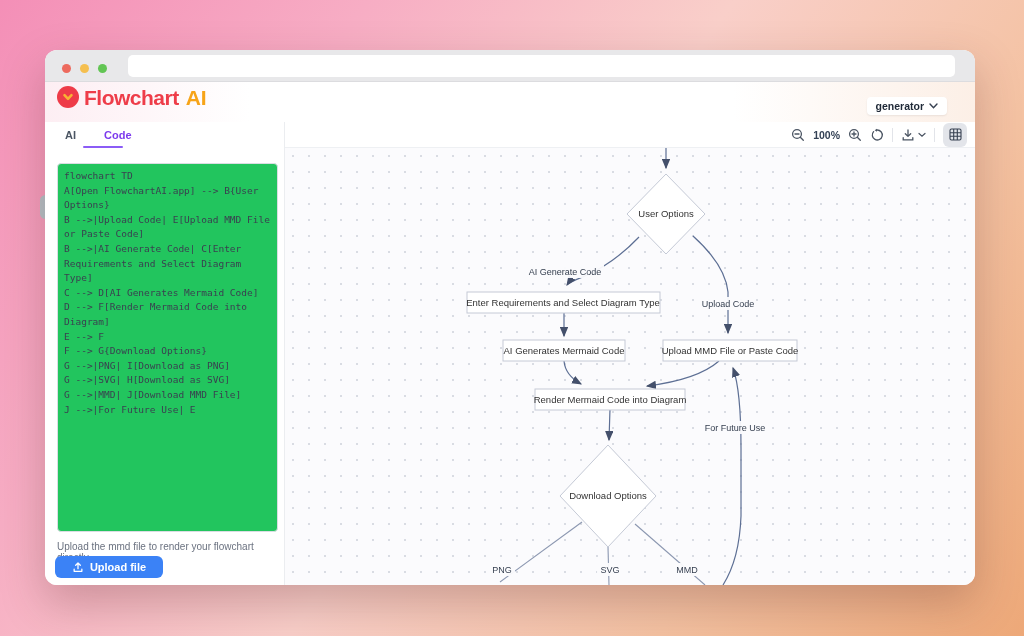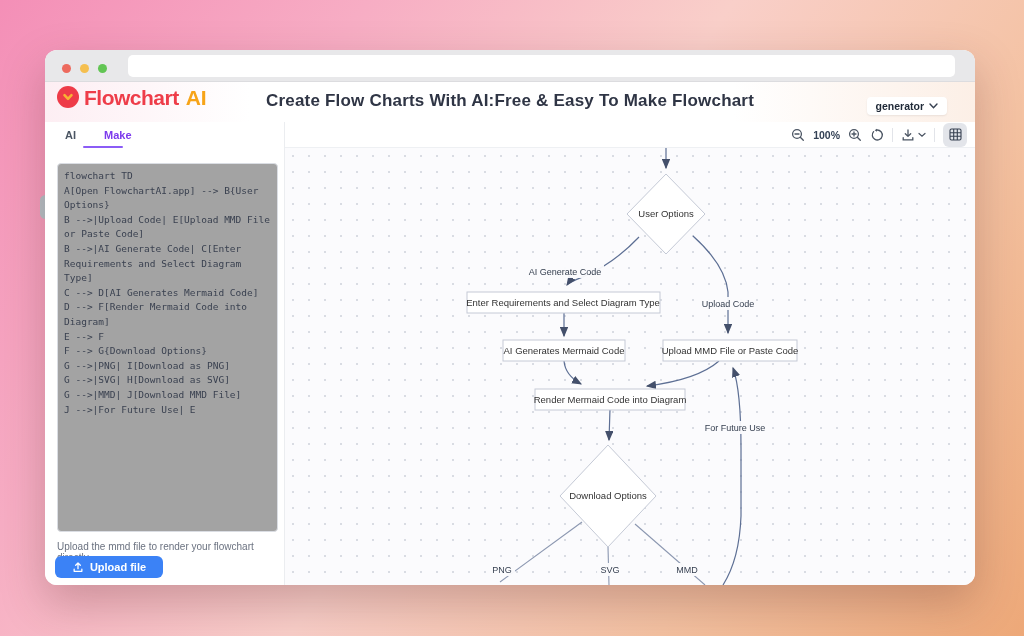--- a/index.html
+++ b/index.html
@@ -38,21 +38,21 @@
     box-shadow:0 1px 2px rgba(0,0,0,.08); cursor:pointer;margin-top:6px; }
   
   .main { display:flex; height:463px; }
   .sidebar { width:240px; border-right:1px solid #ebedf0; background:#fff; position:relative; }
   .tabbar { height:26px; display:flex; align-items:center; gap:28px; padding-left:20px; position:relative; }
   .tab { font-size:11px; font-weight:700; color:#4b5563; cursor:pointer; }
   .tab.active { color:#7c3aed; }
   .tab-underline { position:absolute; left:38px; bottom:0; width:40px; height:2.5px; background:#8b5cf6; border-radius:2px; }
   .code-panel {
     position:absolute; left:12px; top:41px; width:221px; height:369px;
-    border:1px solid #dadde3; border-radius:4px; background:#a3a3a3;
+    border:1px solid #dadde3; border-radius:4px; background:#22c55e;
     padding:5px 2px 6px 6px; overflow:hidden;
   }
   .code-text {
     font-family:"DejaVu Sans Mono", monospace; font-size:9.5px; line-height:14.6px;
     color:#3a4150; white-space:pre-wrap; word-wrap:break-word;
   }
   .hint { position:absolute; left:12px; top:419px; width:224px; font-size:10px; color:#6b7280; }
   .btn-row { position:absolute; left:10px; top:434px; display:flex; gap:7px;flex-direction:column; }
   .btn { width:108px; height:22px; border:none; border-radius:6px; color:#fff; font-size:11px; font-weight:700;
     display:flex; align-items:center; justify-content:center; gap:6px; cursor:pointer;
@@ -97,35 +97,34 @@
   <div class="header">
     <div class="logo">
       <span class="logo-badge">
         <svg width="14" height="14" viewBox="0 0 14 14">
             <path d="M3.5 5.2 L7 8.8 L10.5 5.2" fill="none" stroke="#f9b234" stroke-width="2.6" stroke-linecap="round" stroke-linejoin="round"></path>
           </svg>
       </span>
       <span class="logo-brand">Flowchart</span>
       <span class="logo-suffix">AI</span>
     </div>
-    <div class="page-title">Create Flow Charts With AI:Free &amp; Easy To Make Flowchart</div>
     <div class="generator">
       <span>generator</span>
       <svg width="9" height="6" viewBox="0 0 9 6">
           <path d="M1 1 L4.5 4.7 L8 1" fill="none" stroke="#374151" stroke-width="1.4" stroke-linecap="round"></path>
         </svg>
     </div>
   </div>
 
   <div class="main">
 
     <div class="sidebar">
       <div class="tabbar">
         <span class="tab">AI</span>
-        <span class="tab active">Make</span>
+        <span class="tab active">Code</span>
         <span class="tab-underline"></span>
       </div>
       <div class="code-panel">
         <div class="code-text">flowchart TD
 A[Open FlowchartAI.app] --&gt; B{User Options}
 B --&gt;|Upload Code| E[Upload MMD File or Paste Code]
 B --&gt;|AI Generate Code| C[Enter Requirements and Select Diagram Type]
 C --&gt; D[AI Generates Mermaid Code]
 D --&gt; F[Render Mermaid Code into Diagram]
 E --&gt; F

